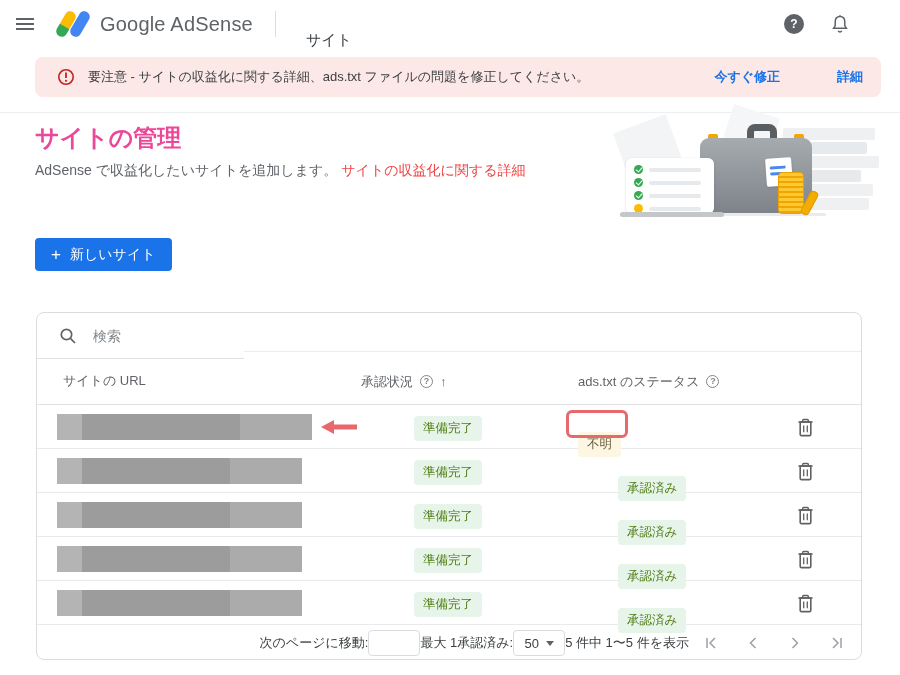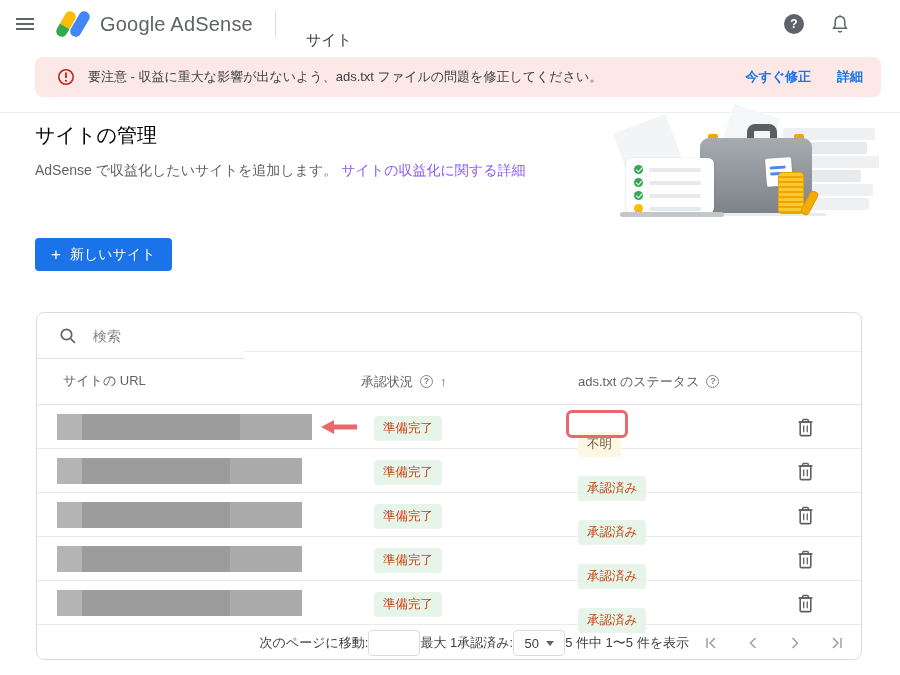--- a/index.html
+++ b/index.html
@@ -22,28 +22,28 @@
   .tb-page { margin-left:30px; font-size:15px; color:#3c4043;margin-top:33px; }
   .tb-right { margin-left:auto; display:flex; align-items:center; gap:26px; }
   .help-circle { width:20px; height:20px; border-radius:50%; background:#5f6368; color:#fff;
                  font-size:12px; font-weight:bold; display:flex; align-items:center; justify-content:center; cursor:pointer; }
 
   
   .alert { position:absolute; left:35px; right:19px; top:57px; height:40px; background:#fce8e6;
            border-radius:8px; display:flex; align-items:center; padding:0 18px 0 22px; }
   .alert-text { margin-left:13px; font-size:13px; color:#3c4043; }
   .alert-actions { margin-left:auto; display:flex; gap:26px; }
-  .alert-link { font-size:13px; font-weight:bold; color:#1a73e8; cursor:pointer; white-space:nowrap; }
+  .alert-link { font-size:13px; font-weight:bold; color:#1a73e8; cursor:pointer; white-space:nowrap;margin-left:31px; }
 
   .section-divider { position:absolute; top:112px; left:0; right:0; height:1px; background:#eceef0; }
 
   
-  .page-title { position:absolute; left:35px; top:122px; margin:0; font-size:20px; font-weight:400; color:#000000; }
+  .page-title { position:absolute; left:35px; top:122px; margin:0; font-size:24px; font-weight:700; color:#ec4899; }
   .page-desc { position:absolute; left:35px; top:162px; margin:0; font-size:14px; color:#5f6368; }
-  .page-desc a, .desc-link { color:#8b5cf6; text-decoration:none; cursor:pointer; }
+  .page-desc a, .desc-link { color:#ef4444; text-decoration:none; cursor:pointer; }
 
   .new-site-btn { position:absolute; left:35px; top:238px; height:33px; border:none; border-radius:4px;
                   background:#1a73e8; color:#fff; font-size:14px; font-family:inherit;
                   display:inline-flex; align-items:center; gap:9px; padding:0 16px; cursor:pointer; }
   .new-site-btn .plus { font-size:17px; line-height:1; margin-top:-1px; }
 
   
   .illus { position:absolute; left:628px; top:112px; width:258px; height:105px; }
   .illus * { position:absolute; }
   .tilt1 { left:-6px; top:10px; width:56px; height:62px; background:#f2f4f5; transform:rotate(-20deg); }
@@ -97,21 +97,21 @@
              font-size:9px; font-weight:bold; color:#80868b; line-height:1; cursor:pointer; }
   .sort-arrow { font-size:13px; color:#5f6368; }
 
   .trow { position:relative; height:44px; border-bottom:1px solid #e8eaec; }
   .redact { position:absolute; left:20px; top:9px; height:26px; width:245px;
             background:linear-gradient(90deg,#b4b4b4 0 25px,#9c9c9c 25px calc(100% - 72px),#ababab calc(100% - 72px) 100%); }
   .trow:first-child .redact { width:255px; }
   .cell-approval { position:absolute; left:337px; top:11px; }
   .cell-ads { position:absolute; left:541px; top:27px; }
   .chip { display:inline-block; padding:5px 9px; font-size:12.5px; line-height:1.2; border-radius:4px; white-space:nowrap; }
-  .chip-ok { background:#e6f4ea; color:#c2410c; }
+  .chip-ok { background:#e6f4ea; color:#4d7c0f;margin-left:40px; }
   .chip-warn { background:#fdf6e2; color:#655a3b; }
   .annotation-box { display:none; position:absolute; left:529px; top:5px; width:62px; height:28px;
                     border:3px solid #e8696d; border-radius:6px; }
   .annotation-arrow { display:none; position:absolute; left:282px; top:14px; }
   .trow.annotated .annotation-box { display:block; }
   .trow.annotated .annotation-arrow { display:block; }
   .trash-btn { position:absolute; left:755px; top:9px; width:26px; height:26px; border:none; background:none;
                padding:0; cursor:pointer; display:flex; align-items:center; justify-content:center; }
 
   .tfoot { height:36px; display:flex; align-items:center; justify-content:flex-end;
@@ -159,21 +159,21 @@
     </svg>
   </div>
 </div>
 
 <div class="alert">
   <svg width="18" height="18" viewBox="0 0 18 18">
     <circle cx="9" cy="9" r="7.2" fill="none" stroke="#c5221f" stroke-width="1.6"></circle>
     <line x1="9" y1="4.6" x2="9" y2="10" stroke="#c5221f" stroke-width="1.8"></line>
     <circle cx="9" cy="12.8" r="1.1" fill="#c5221f"></circle>
   </svg>
-  <span class="alert-text">要注意 - 収益に重大な影響が出ないよう、ads.txt ファイルの問題を修正してください。</span>
+  <span class="alert-text">要注意 - サイトの収益化に関する詳細、ads.txt ファイルの問題を修正してください。</span>
   <div class="alert-actions">
     <span class="alert-link">今すぐ修正</span>
     <span class="alert-link">詳細</span>
   </div>
 </div>
 
 <div class="section-divider"></div>
 
 <h1 class="page-title">サイトの管理</h1>
 <p class="page-desc">

